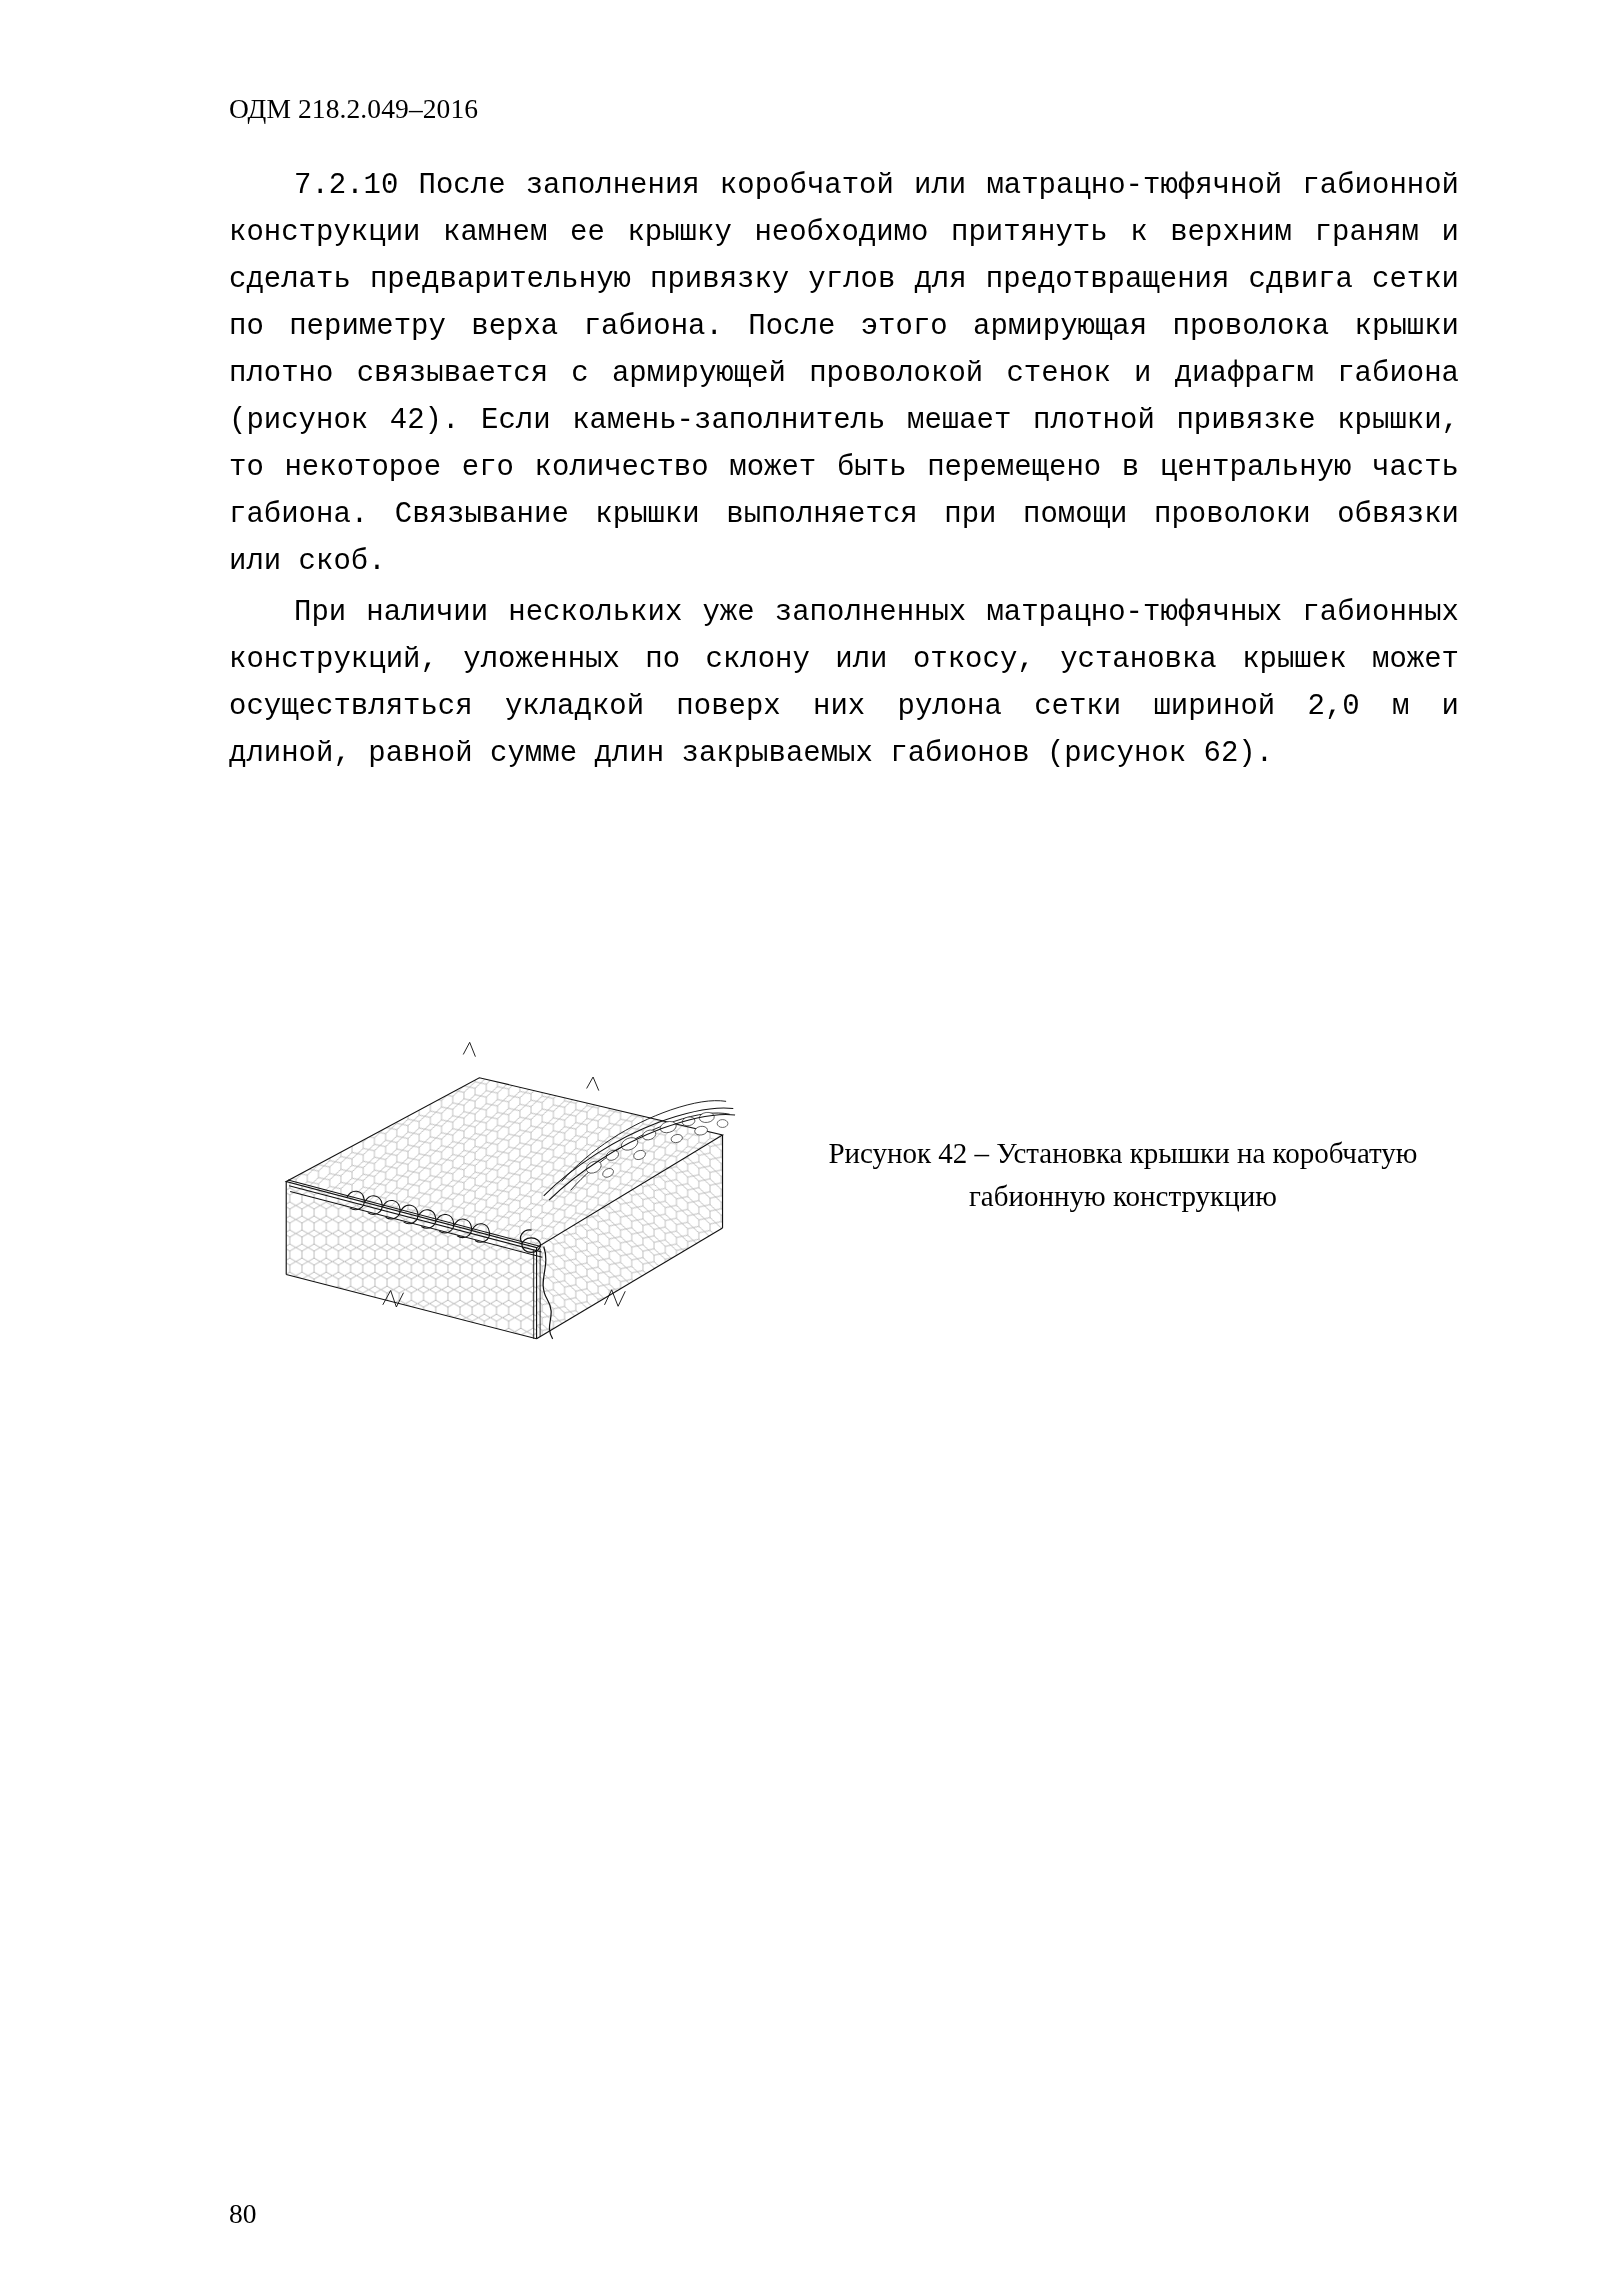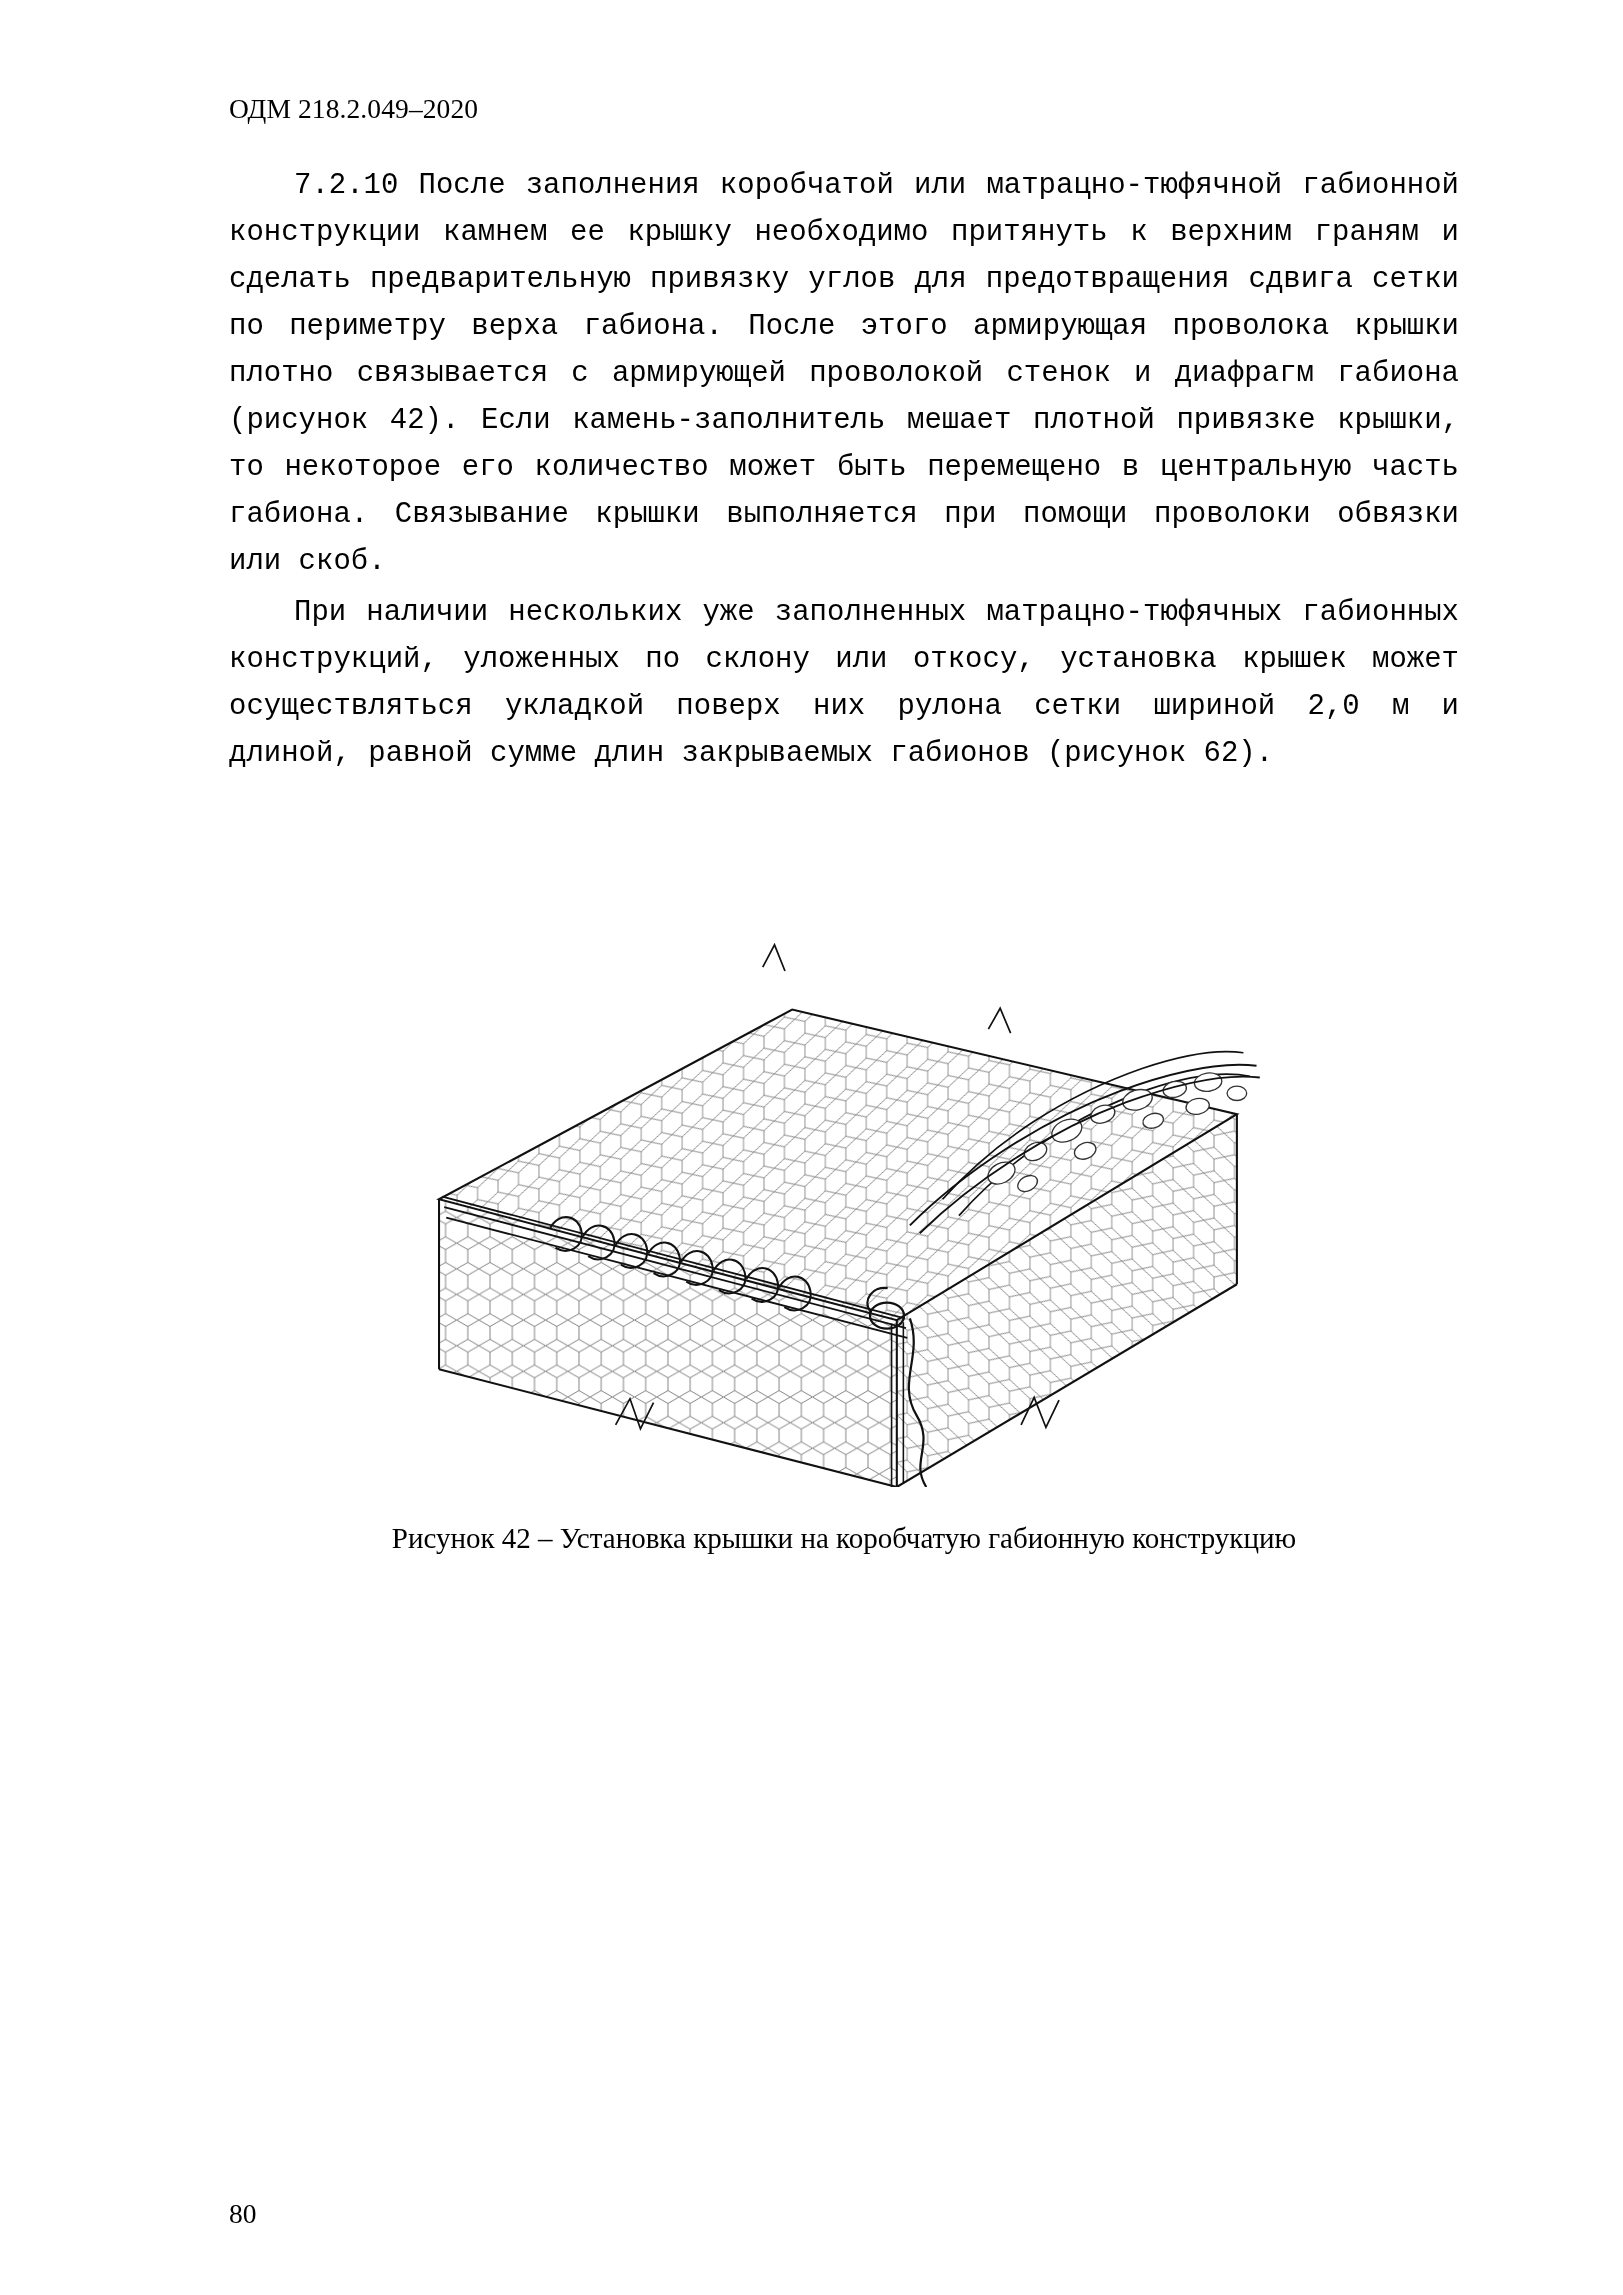--- a/index.html
+++ b/index.html
@@ -37,21 +37,21 @@
     margin: 0 0 3.9px 0;
     hyphens: none;
     font-family: Liberation Mono, monospace;
   }
   .para.last-line-left {
     text-align-last: left;
   }
   .figure-wrap {
     margin-top: 56px;
     display: flex;
-    flex-direction: column;
+    flex-direction: row;
     align-items: center;
   }
   .figure-img {
     width: 1021px;
     height: 654px;
     display: block;
   }
   .figure-caption {
     font-size: 29px;
     line-height: 1.5;
@@ -64,21 +64,21 @@
     left: 229px;
     bottom: 65px;
     font-size: 27.5px;
   }
 </style>
 </head>
 <body>
 
 <div class="page">
 
-  <div class="doc-header">ОДМ 218.2.049–2020</div>
+  <div class="doc-header">ОДМ 218.2.049–2016</div>
 
   <p class="para">7.2.10 После заполнения коробчатой или матрацно-тюфячной габионной конструкции камнем ее крышку необходимо притянуть к верхним граням и сделать предварительную привязку углов для предотвращения сдвига сетки по периметру верха габиона. После этого армирующая проволока крышки плотно связывается с армирующей проволокой стенок и диафрагм габиона (рисунок 42). Если камень-заполнитель мешает плотной привязке крышки, то некоторое его количество может быть перемещено в центральную часть габиона. Связывание крышки выполняется при помощи проволоки обвязки или скоб.</p>
   <p class="para">При наличии нескольких уже заполненных матрацно-тюфячных габионных конструкций, уложенных по склону или откосу, установка крышек может осуществляться укладкой поверх них рулона сетки шириной 2,0 м и длиной, равной сумме длин закрываемых габионов (рисунок 62).</p>
 
   <div class="figure-wrap">
 
     <svg class="figure-img" viewBox="0 0 1560 1000" xmlns="http://www.w3.org/2000/svg">
       <defs>
         <pattern id="hexFront" width="34" height="39.2" patternUnits="userSpaceOnUse" patternTransform="translate(0,0)">
           <path d="M17 0 L34 9.8 L34 29.4 L17 39.2 L0 29.4 L0 9.8 Z" fill="none" stroke="#555" stroke-width="1.1"></path>

